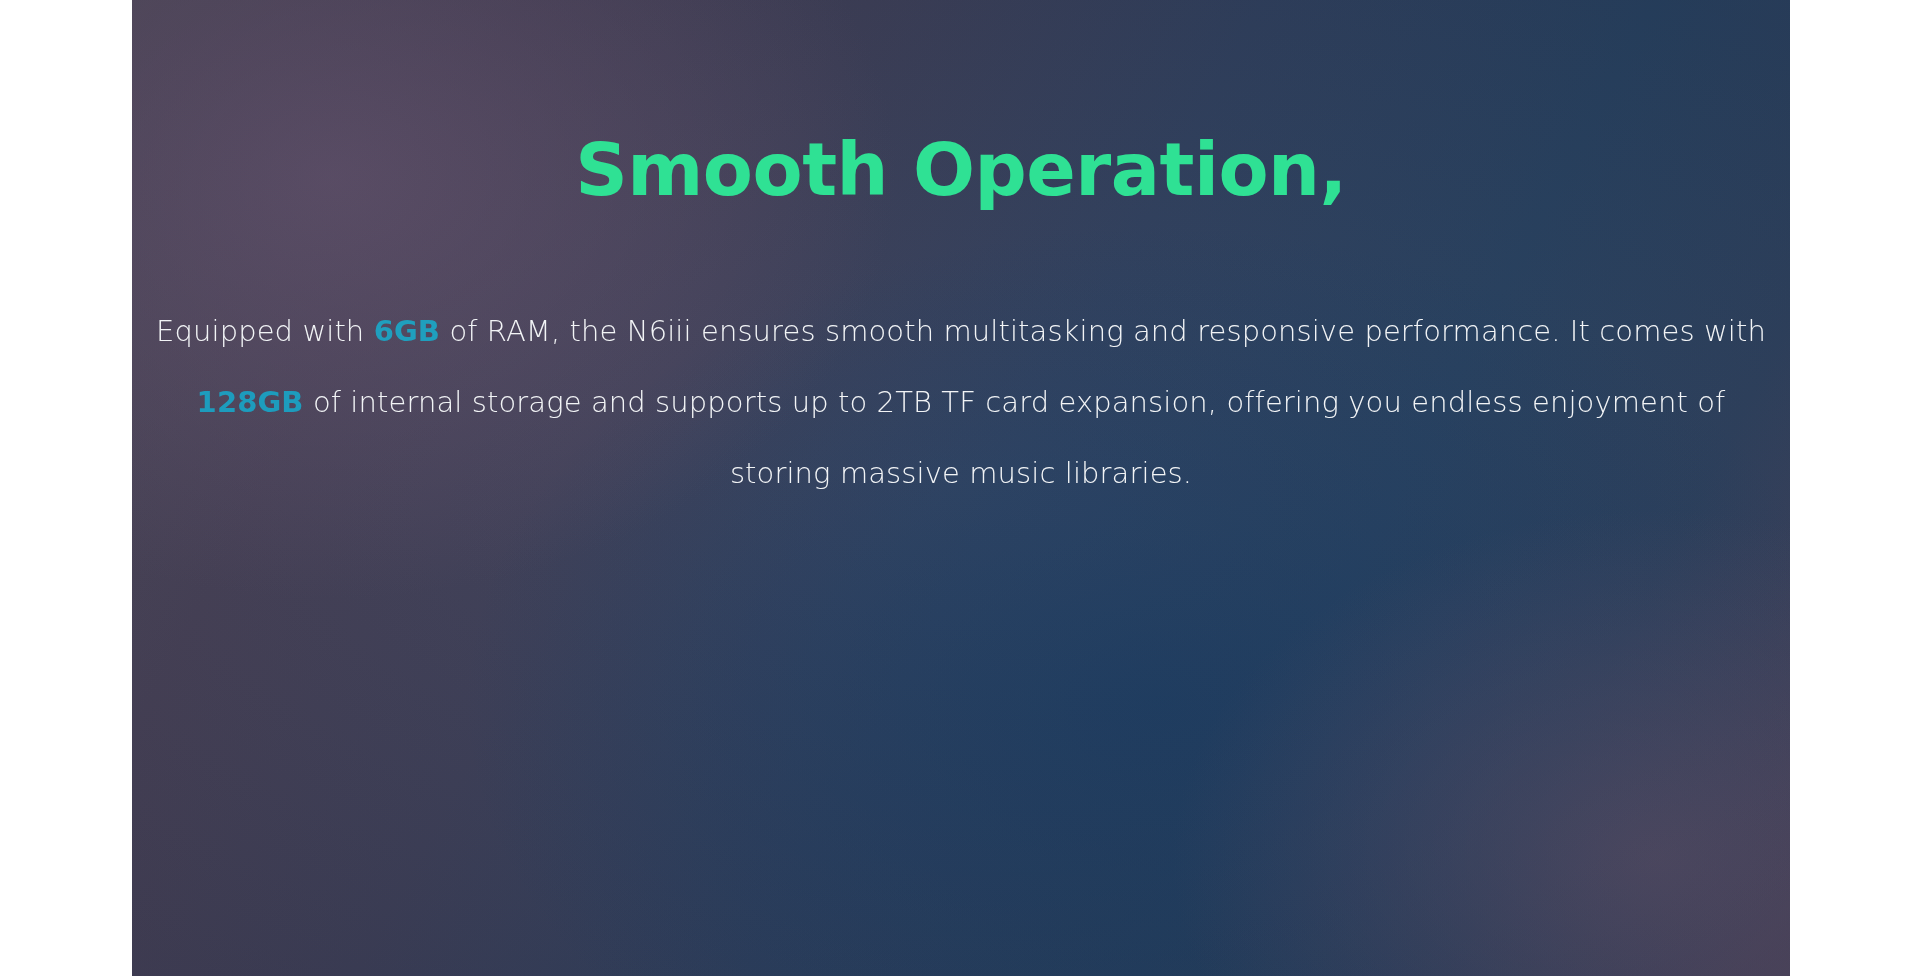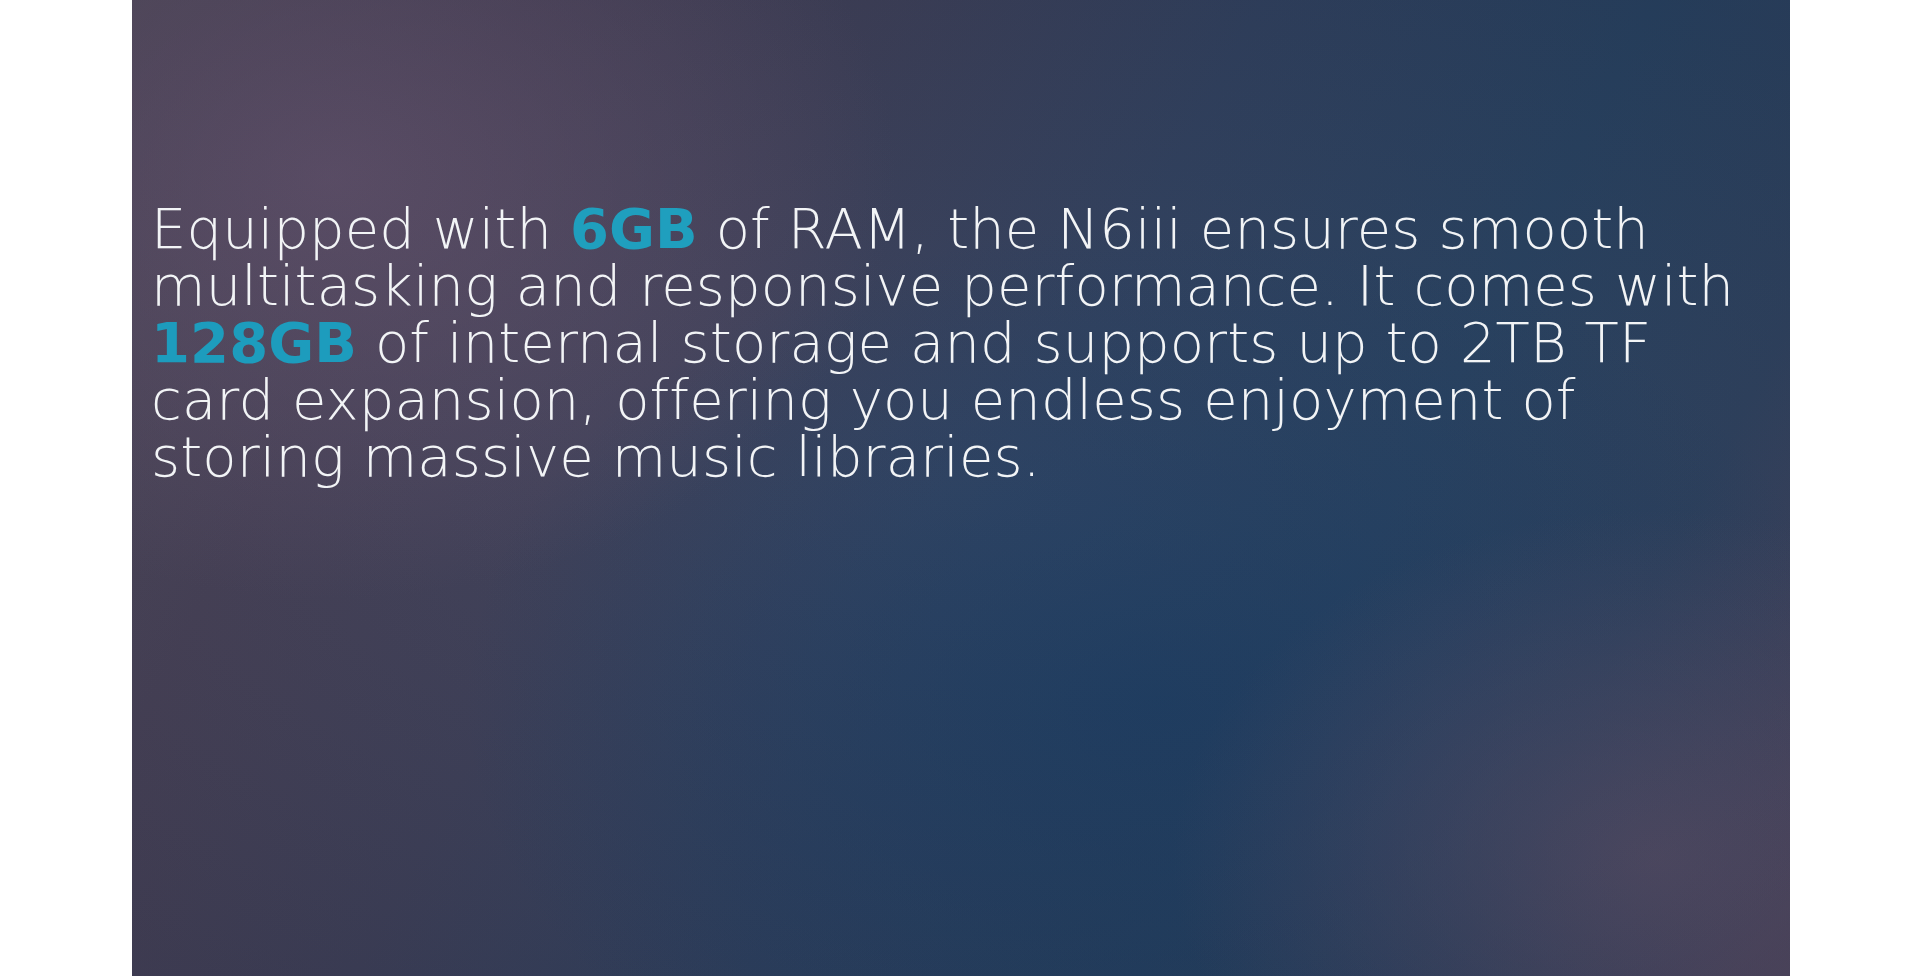--- a/index.html
+++ b/index.html
@@ -69,25 +69,25 @@
   }
   .headline .line2 {
     display:block;
     color:#17a2e0;
   }
 
   
   .body-copy {
     margin-top:78px;
     width:1620px;
-    text-align:left;
+    text-align:center;
     color:#f2f4f6;
-    font-size:56px;
+    font-size:29px;
     font-weight:300;
-    line-height:57px;
+    line-height:71px;
     letter-spacing:0.1px;
     font-family:"DejaVu Sans", sans-serif;
   }
   .body-copy .hl {
     color:#1f9fbe;
     font-weight:700;
   }
   .body-copy .hl-2 {
     color:#1d9cbd;
     font-weight:700;
@@ -98,20 +98,21 @@
 </head>
 <body>
 
 <div id="stage">
 
   <div class="panel">
 
     <div class="content">
 
       <h1 class="headline">
+        <span class="line1">Smooth Operation,</span>
       </h1>
 
       <p class="body-copy">
         <span>Equipped with </span><span class="hl">6GB</span><span> of RAM, the N6iii ensures smooth multitasking and responsive performance. It comes with </span><span class="hl-2">128GB</span><span> of internal storage and supports up to 2TB TF card expansion, offering you endless enjoyment of storing massive music libraries.</span>
       </p>
 
       <div class="spacer"></div>
 
     </div>
   </div>

